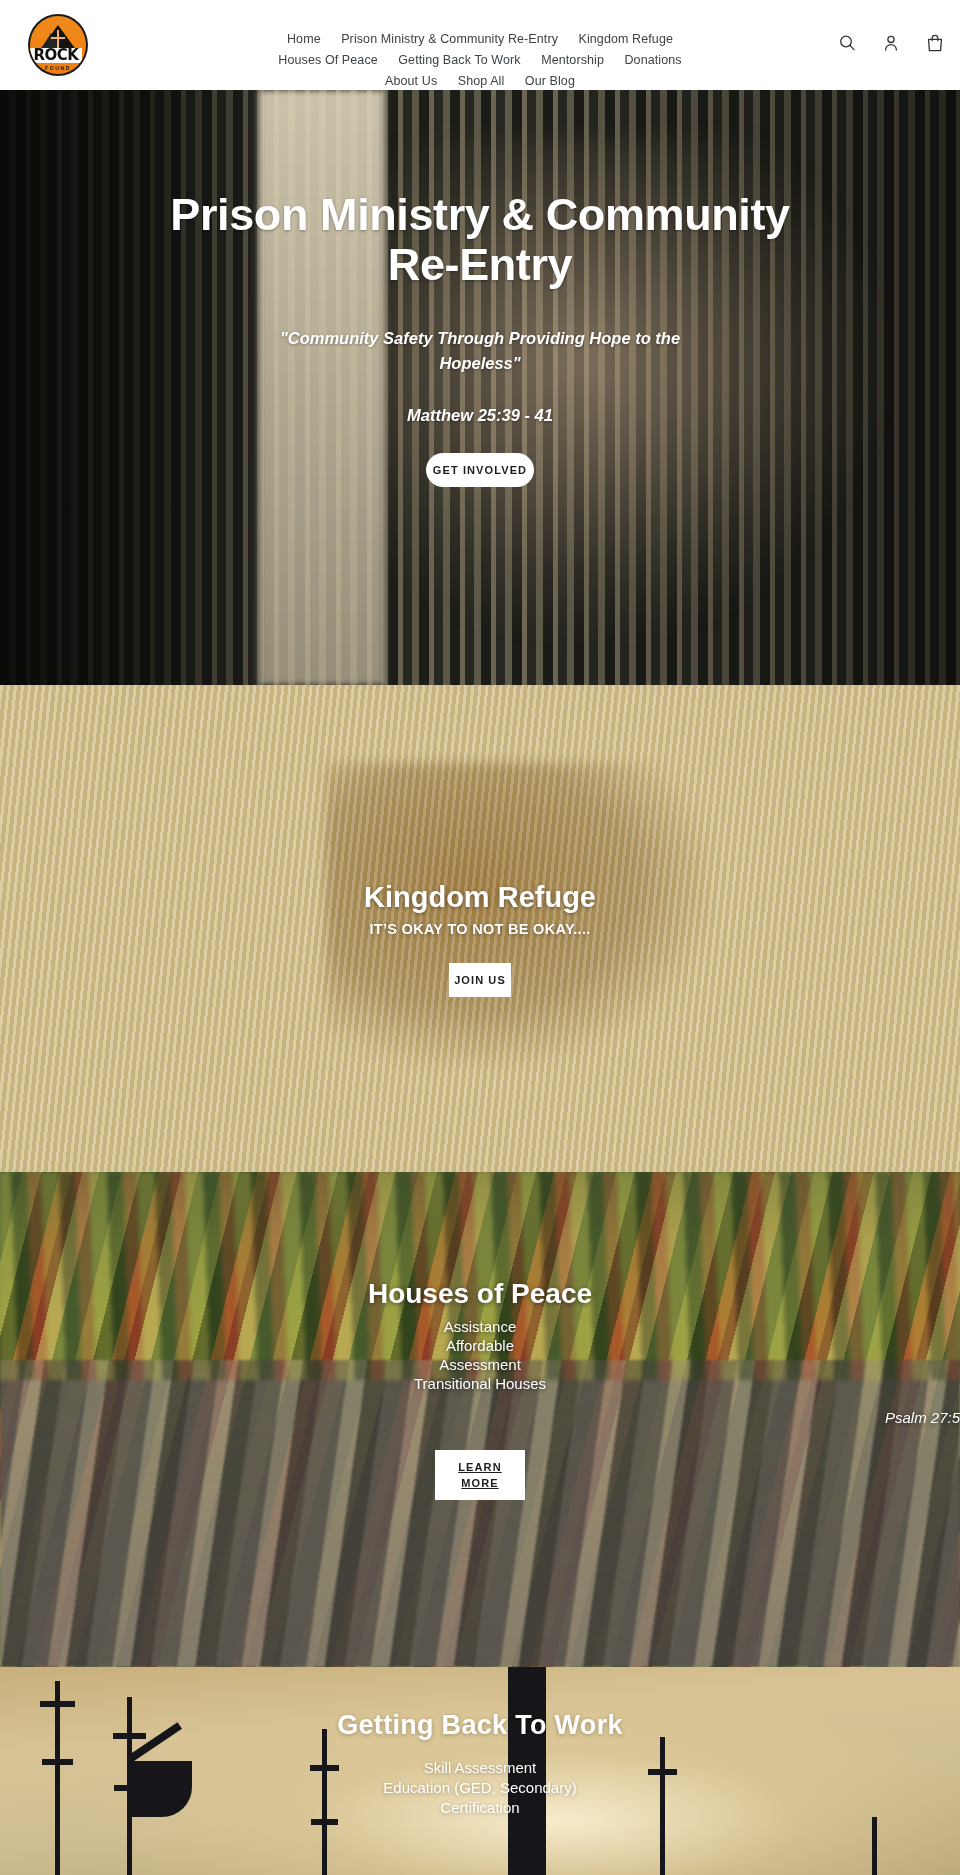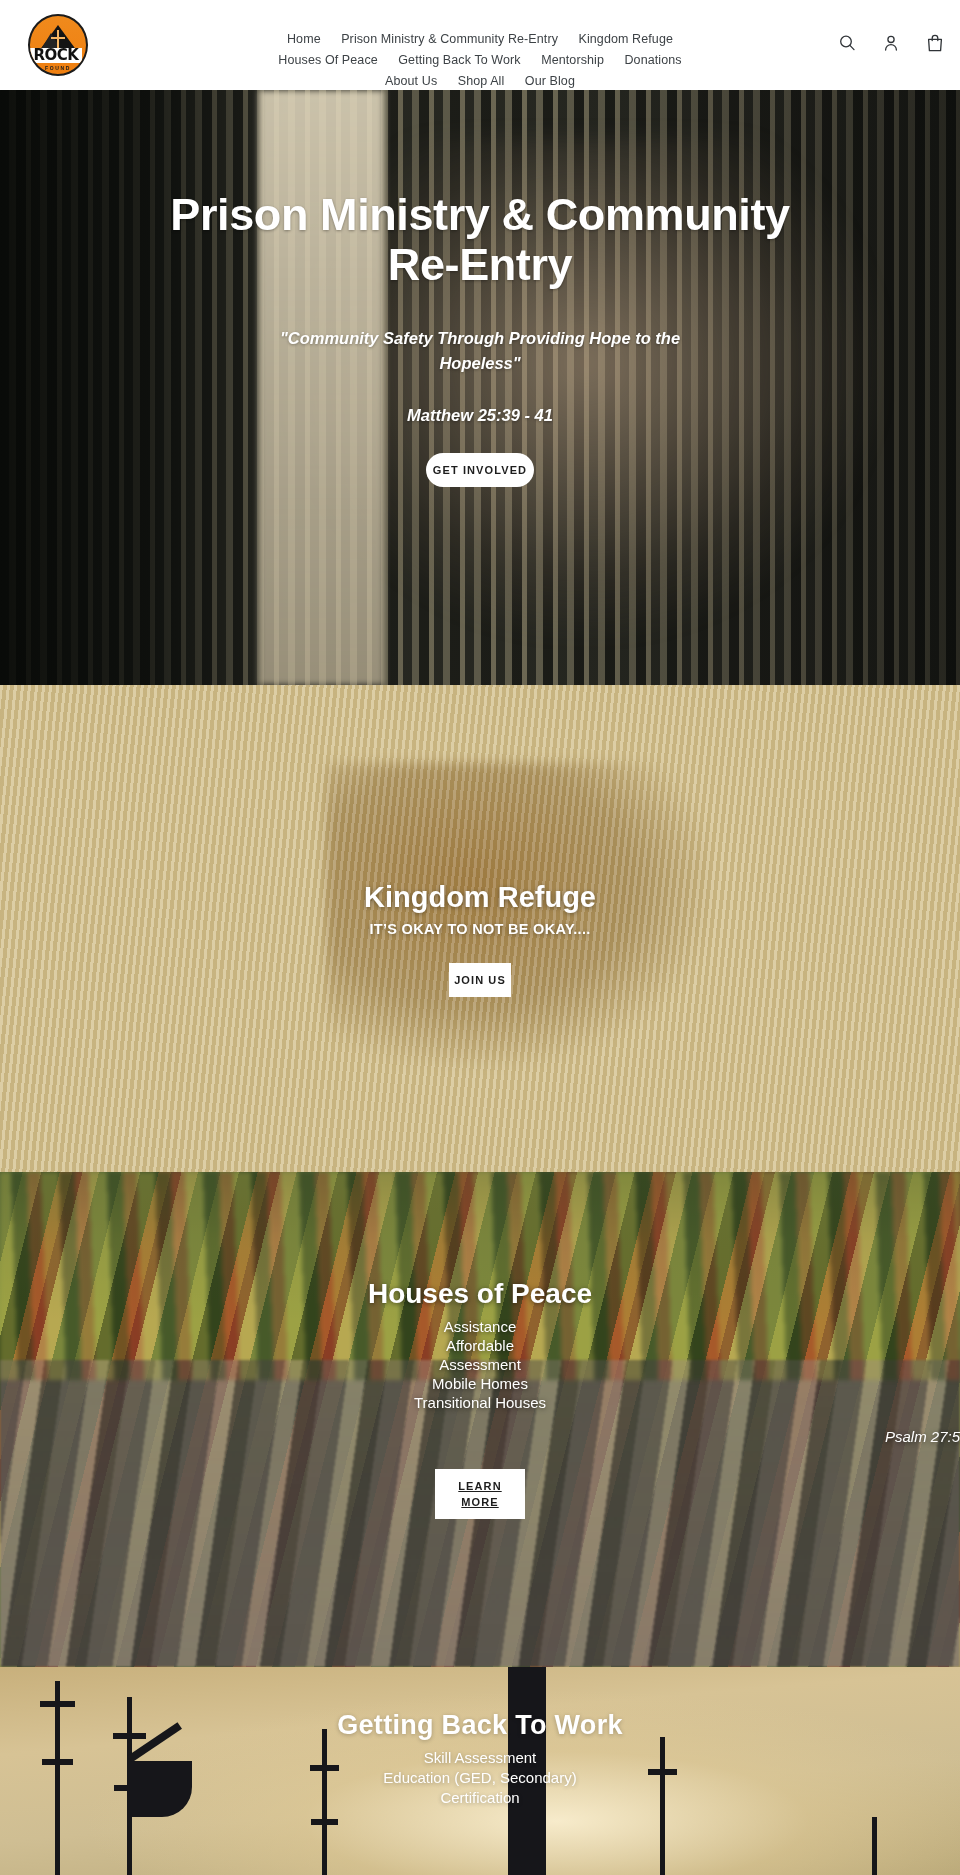--- a/index.html
+++ b/index.html
@@ -335,21 +335,21 @@
   }
   #slide-work .content { padding-top: 42px; }
   .work-title {
     font-size: 27px;
     font-weight: bold;
     line-height: 32px;
     letter-spacing: 0.3px;
     text-shadow: 0 1px 4px rgba(0,0,0,.25);
   }
   .work-list {
-    margin-top: 7px;
+    margin-top: 17px;
     font-size: 15px;
     line-height: 20px;
     text-shadow: 0 1px 4px rgba(0,0,0,.3);
   }
 </style>
 </head>
 <body>
 
 <div class="page">
 
@@ -427,21 +427,20 @@
   </section>
 
   <section class="slide" id="slide-houses">
     <div class="bg"></div>
     <div class="content">
       <h2 class="houses-title">Houses of Peace</h2>
       <div class="houses-list">
         <div>Assistance</div>
         <div>Affordable</div>
         <div>Assessment</div>
-        <div>Mobile Homes</div>
         <div>Transitional Houses</div>
       </div>
       <p class="houses-verse">Psalm 27:5</p>
       <button class="slide-btn" id="btn-learn-more">LEARN MORE</button>
     </div>
   </section>
 
   <section class="slide" id="slide-work">
     <div class="bg">
       <span class="crane" style="left:55px;  top:14px;  width:5px;  height:194px;"></span>

